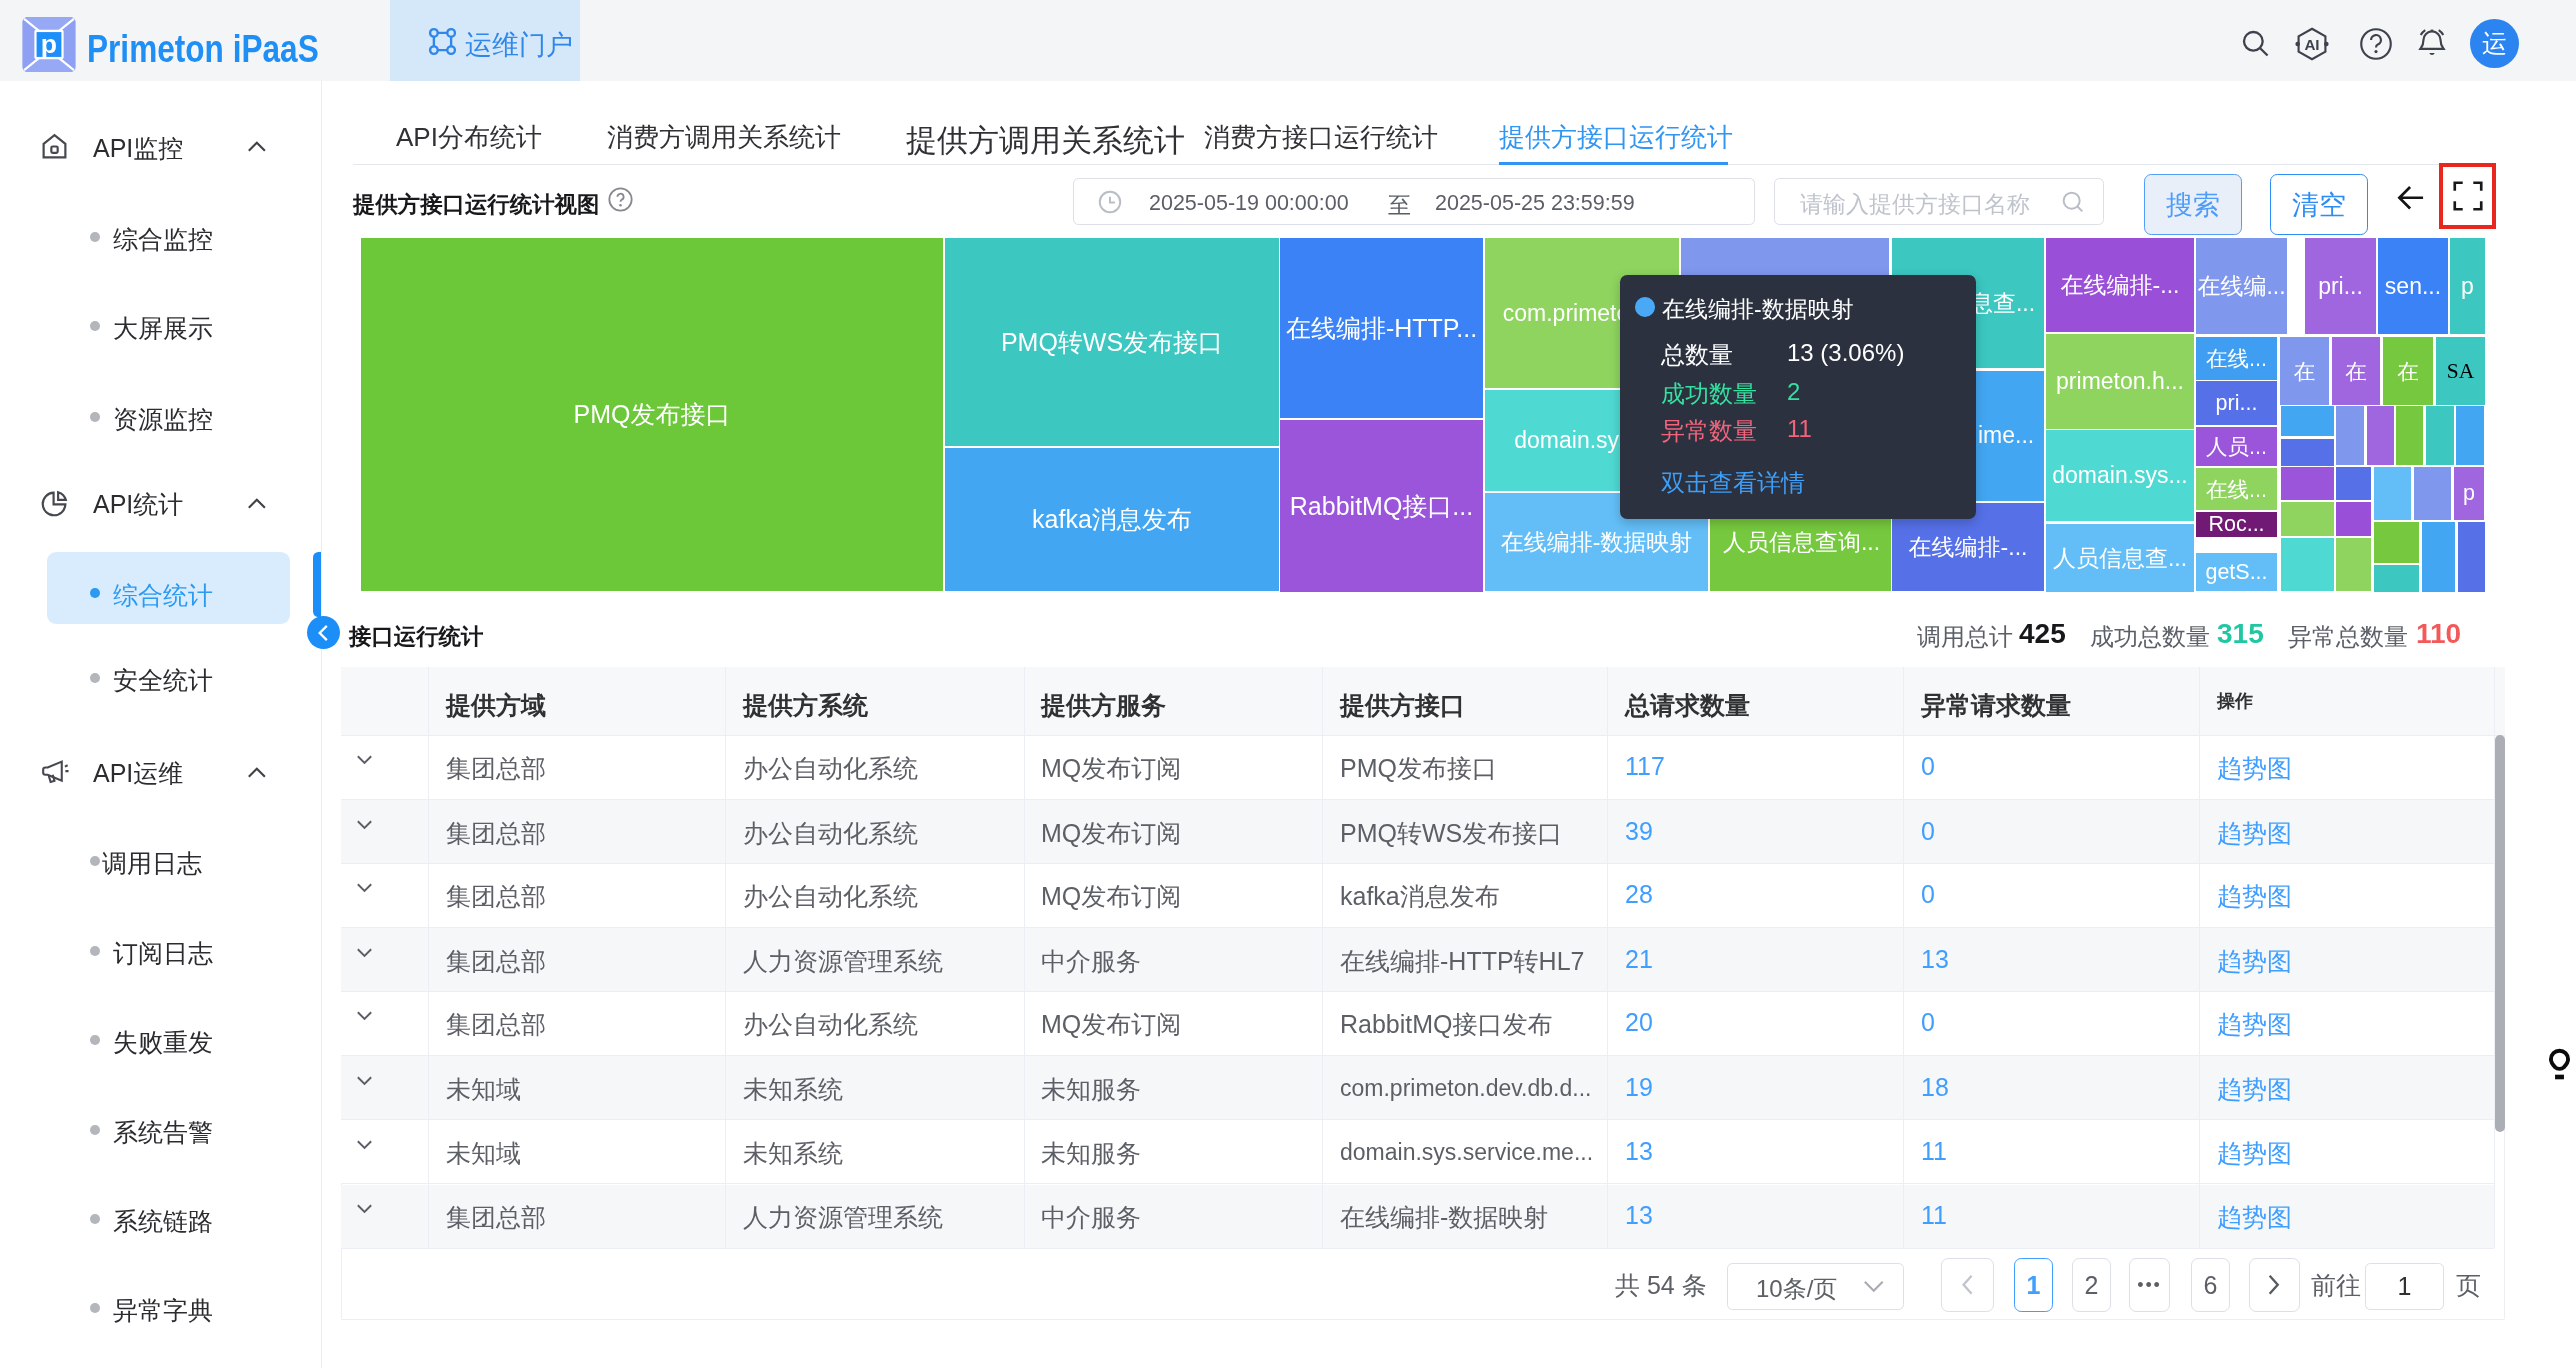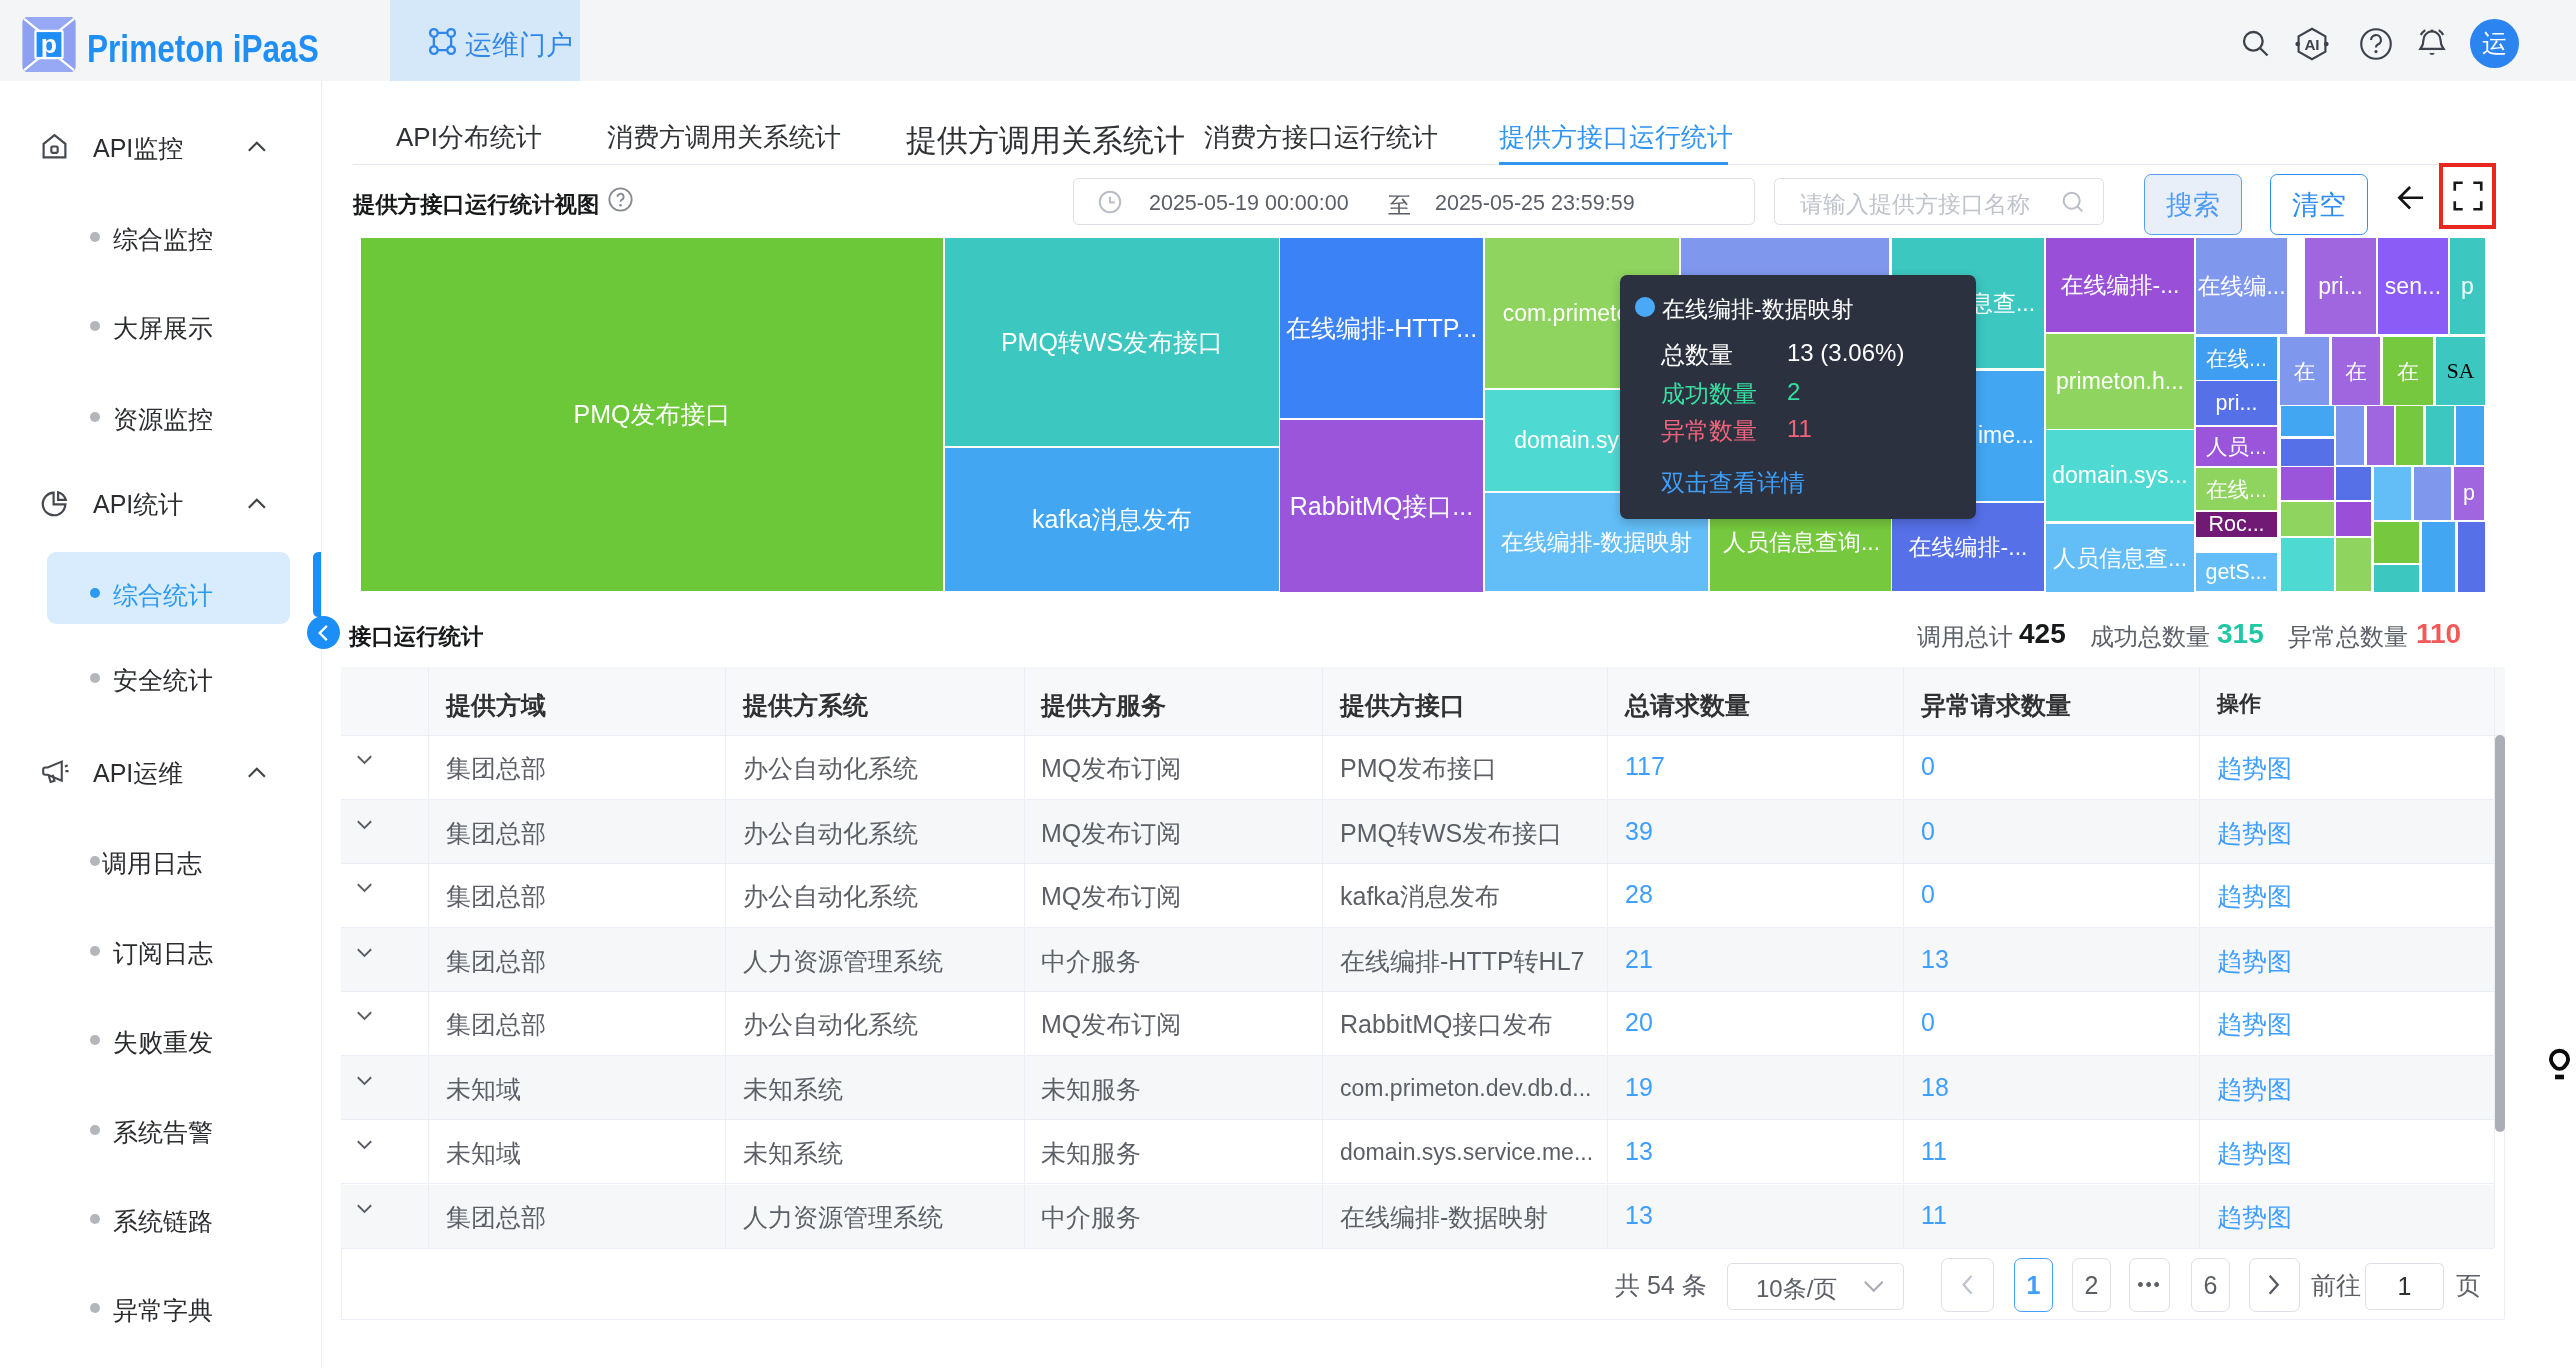--- a/index.html
+++ b/index.html
@@ -221,21 +221,21 @@
   </div>
 <div class="abs" style="left:2045px;top:523px;width:150px;height:70px;background:#63bef7;border:1.3px solid #fff;display:flex;align-items:center;justify-content:center;overflow:hidden;">
     <span style="font-size:23px;color:#fff;white-space:nowrap;">人员信息查...</span>
   </div>
 <div class="abs" style="left:2195px;top:237px;width:93px;height:98px;background:#8097ee;border:1.3px solid #fff;display:flex;align-items:center;justify-content:center;overflow:hidden;">
     <span style="font-size:23px;color:#fff;white-space:nowrap;">在线编...</span>
   </div>
 <div class="abs" style="left:2304px;top:237px;width:73px;height:98px;background:#a066e0;border:1.3px solid #fff;display:flex;align-items:center;justify-content:center;overflow:hidden;">
     <span style="font-size:23px;color:#fff;white-space:nowrap;">pri...</span>
   </div>
-<div class="abs" style="left:2377px;top:237px;width:72px;height:98px;background:#8b5cf6;border:1.3px solid #fff;display:flex;align-items:center;justify-content:center;overflow:hidden;">
+<div class="abs" style="left:2377px;top:237px;width:72px;height:98px;background:#3b82f6;border:1.3px solid #fff;display:flex;align-items:center;justify-content:center;overflow:hidden;">
     <span style="font-size:23px;color:#fff;white-space:nowrap;">sen...</span>
   </div>
 <div class="abs" style="left:2449px;top:237px;width:37px;height:98px;background:#3cc7c1;border:1.3px solid #fff;display:flex;align-items:center;justify-content:center;overflow:hidden;">
     <span style="font-size:23px;color:#fff;white-space:nowrap;">p</span>
   </div>
 <div class="abs" style="left:2195px;top:336px;width:83px;height:45px;background:#3f9ef2;border:1.3px solid #fff;display:flex;align-items:center;justify-content:center;overflow:hidden;">
     <span style="font-size:21.5px;color:#fff;white-space:nowrap;">在线...</span>
   </div>
 <div class="abs" style="left:2195px;top:380px;width:83px;height:46px;background:#5670e8;border:1.3px solid #fff;display:flex;align-items:center;justify-content:center;overflow:hidden;">
     <span style="font-size:21.5px;color:#fff;white-space:nowrap;">pri...</span>
@@ -305,21 +305,21 @@
 <div class="abs" style="left:2288px;top:621px;font-size:24px;color:#5a5e66;">异常总数量</div>
 <div class="abs" style="left:2416px;top:618px;font-size:28px;font-weight:bold;color:#f35959;">110</div>
 <div class="abs" style="left:341px;top:667px;width:2164px;height:651px;border:0.9px solid #ebeef5;border-bottom:none;"></div>
 <div class="abs" style="left:341px;top:667px;width:2164px;height:69px;background:#f7f8fa;border-bottom:0.9px solid #ebeef5;"></div>
 <div class="abs" style="left:446px;top:689px;font-size:25px;font-weight:600;color:#2f3133;">提供方域</div>
 <div class="abs" style="left:743px;top:689px;font-size:25px;font-weight:600;color:#2f3133;">提供方系统</div>
 <div class="abs" style="left:1041px;top:689px;font-size:25px;font-weight:600;color:#2f3133;">提供方服务</div>
 <div class="abs" style="left:1340px;top:689px;font-size:25px;font-weight:600;color:#2f3133;">提供方接口</div>
 <div class="abs" style="left:1625px;top:689px;font-size:25px;font-weight:600;color:#2f3133;">总请求数量</div>
 <div class="abs" style="left:1921px;top:689px;font-size:25px;font-weight:600;color:#2f3133;">异常请求数量</div>
-<div class="abs" style="left:2217px;top:689px;font-size:22px;font-weight:600;color:#2f3133;">操作</div>
+<div class="abs" style="left:2217px;top:689px;font-size:18px;font-weight:600;color:#2f3133;">操作</div>
 <div class="abs" style="left:341px;top:736px;width:2153px;height:64px;background:#fff;border-bottom:0.9px solid #ebeef5;"></div>
 <div class="abs" style="left:341px;top:800px;width:2153px;height:64px;background:#f6f7f9;border-bottom:0.9px solid #ebeef5;"></div>
 <div class="abs" style="left:341px;top:864px;width:2153px;height:64px;background:#fff;border-bottom:0.9px solid #ebeef5;"></div>
 <div class="abs" style="left:341px;top:928px;width:2153px;height:64px;background:#f6f7f9;border-bottom:0.9px solid #ebeef5;"></div>
 <div class="abs" style="left:341px;top:992px;width:2153px;height:64px;background:#fff;border-bottom:0.9px solid #ebeef5;"></div>
 <div class="abs" style="left:341px;top:1056px;width:2153px;height:64px;background:#f6f7f9;border-bottom:0.9px solid #ebeef5;"></div>
 <div class="abs" style="left:341px;top:1120px;width:2153px;height:64px;background:#fff;border-bottom:0.9px solid #ebeef5;"></div>
 <div class="abs" style="left:341px;top:1185px;width:2153px;height:64px;background:#f6f7f9;border-bottom:0.9px solid #ebeef5;"></div>
 <div class="abs" style="left:428px;top:667px;width:0.9px;height:581px;background:#ebeef5;"></div>
 <div class="abs" style="left:725px;top:667px;width:0.9px;height:581px;background:#ebeef5;"></div>

